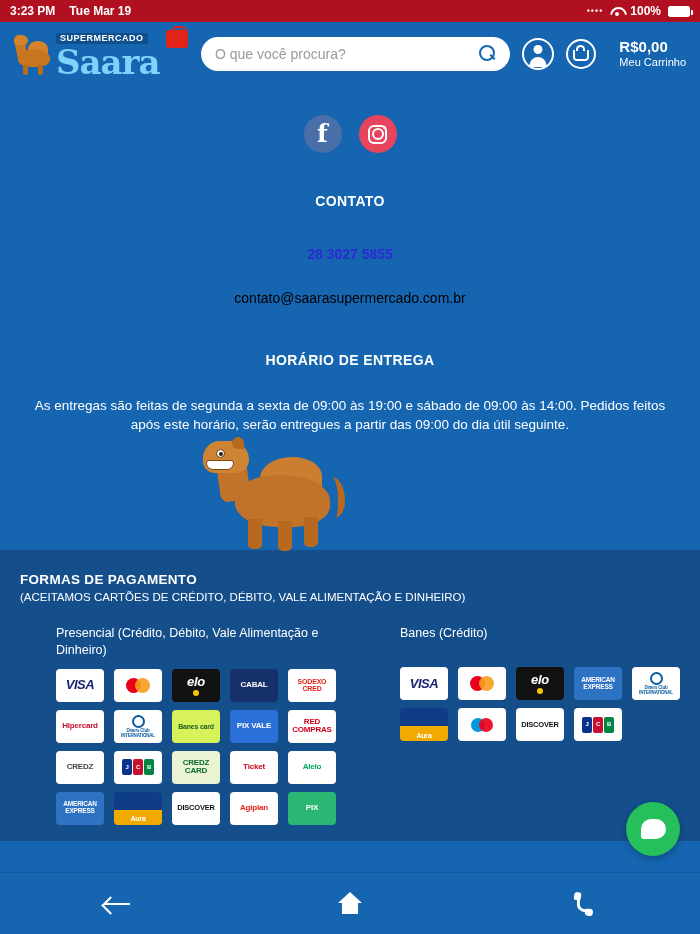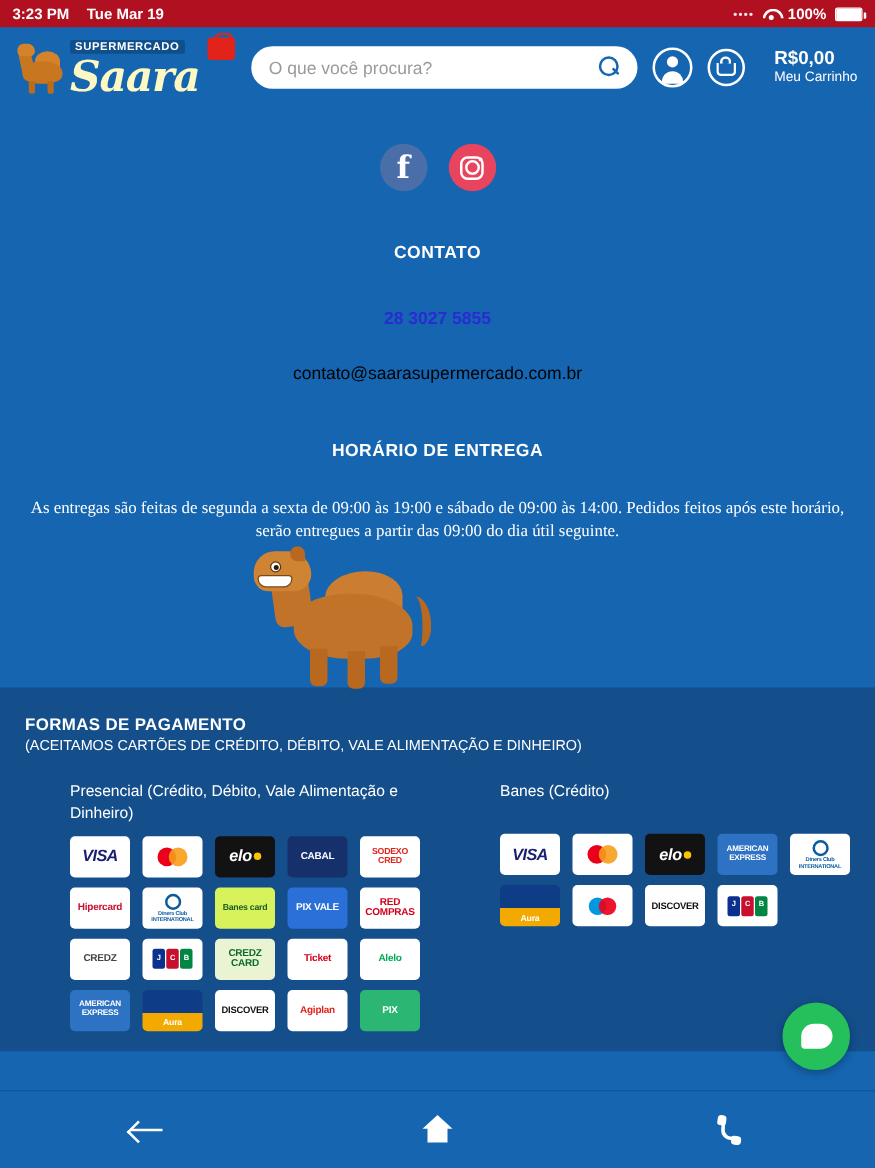--- a/index.html
+++ b/index.html
@@ -70,21 +70,21 @@
   }
   .camel-logo .leg.l1 { left: 9px; }
   .camel-logo .leg.l2 { left: 24px; }
   .brand-text { line-height: 1; margin-left: 2px; }
   .brand-sup {
     font-size: 9px; color: #fff; letter-spacing: .5px; font-weight: bold;
     background: #0f4f8c; display: inline-block; padding: 1px 4px; border-radius: 2px;
   }
   .brand-main {
     font-family: "DejaVu Serif", serif;
-    font-size: 34px; font-weight: bold; color: #fef9c3; font-style: italic;
+    font-size: 34px; font-weight: bold; color: #7dd3fc; 
     letter-spacing: -1px; margin-top: 1px;
   }
   .cart-badge-logo {
     position: absolute; left: 152px; top: 2px; width: 22px; height: 18px;
     background: #e2231a; border-radius: 3px;
   }
   .cart-badge-logo::after {
     content: ""; position: absolute; left: 5px; top: -4px; width: 12px; height: 7px;
     border: 2px solid #e2231a; border-bottom: none; border-radius: 6px 6px 0 0;
   }
@@ -162,21 +162,21 @@
   h2.sec-title {
     font-size: 14px; font-weight: bold; letter-spacing: .4px; margin: 40px 0 0;
   }
   .phones { margin-top: 36px; }
   .phones a {
     display: block; color: #2b2bd4; font-size: 14px; font-weight: bold;
     text-decoration: none; line-height: 1.35;
   }
   .email { margin-top: 26px; font-size: 14px; color: #000000; }
   h2.sec-title.second { margin-top: 46px; }
-  .para { font-size: 13.5px; line-height: 1.45; margin-top: 28px; font-family: Liberation Serif, serif; }
+  .para { font-size: 13.5px; line-height: 1.45; margin-top: 28px; }
   .para.second { margin-top: 22px; }
 
   
   .camel-big { height: 115px; position: relative; }
   .camel-big .cb-body {
     position: absolute; left: 215px; top: 40px; width: 95px; height: 52px;
     background: #c1732a; border-radius: 45% 50% 40% 45%;
   }
   .camel-big .cb-hump {
     position: absolute; left: 240px; top: 22px; width: 62px; height: 40px;
@@ -239,21 +239,21 @@
   .card.vale { background: #eaf3d2; color: #0b6b2e; }
   .card.sodex { color: #e2231a; font-size: 7px; }
   .card.banes { background: #d7f25b; color: #1b5e20; font-size: 7px; }
   .card.pixvale { background: #2b6fd8; color: #fff; }
   .card.agiplan { color: #e2231a; }
   .card.discover { color: #111; font-size: 7.5px; }
   .mc-dots { display: flex; align-items: center; justify-content: center; }
   .mc-dots i { display: block; width: 15px; height: 15px; border-radius: 50%; }
   .mc-dots i.r { background: #eb001b; }
   .mc-dots i.y { background: #f79e1b; margin-left: -6px; opacity: .9; }
-  .elo-wrap { display: flex; align-items: center; justify-content: center; gap: 1px; }
+  .elo-wrap { display: flex; align-items: center; justify-content: center; gap: 1px; flex-direction: column; }
   .elo-wrap b { color: #fff; font-size: 13px; font-style: italic; }
   .elo-dot { width: 6px; height: 6px; border-radius: 50%; display: inline-block; }
   .visa { color: #1a1f71; font-size: 13px; font-style: italic; font-weight: bold; letter-spacing: -.5px; }
   .jcb-bars { display: flex; gap: 1px; }
   .jcb-bars span { width: 10px; height: 16px; border-radius: 2px; color: #fff; font-size: 6px; display: flex; align-items: center; justify-content: center; }
   .maestro { display: flex; align-items: center; justify-content: center; }
   .maestro i { width: 14px; height: 14px; border-radius: 50%; display: block; }
   .maestro i.b { background: #0099df; }
   .maestro i.r2 { background: #eb001b; margin-left: -6px; opacity: .92; }
   .aura { background: linear-gradient(#0f3c86 55%, #f2a900 55%); color: #fff; font-size: 7px; align-items: flex-end; padding-bottom: 2px; }

